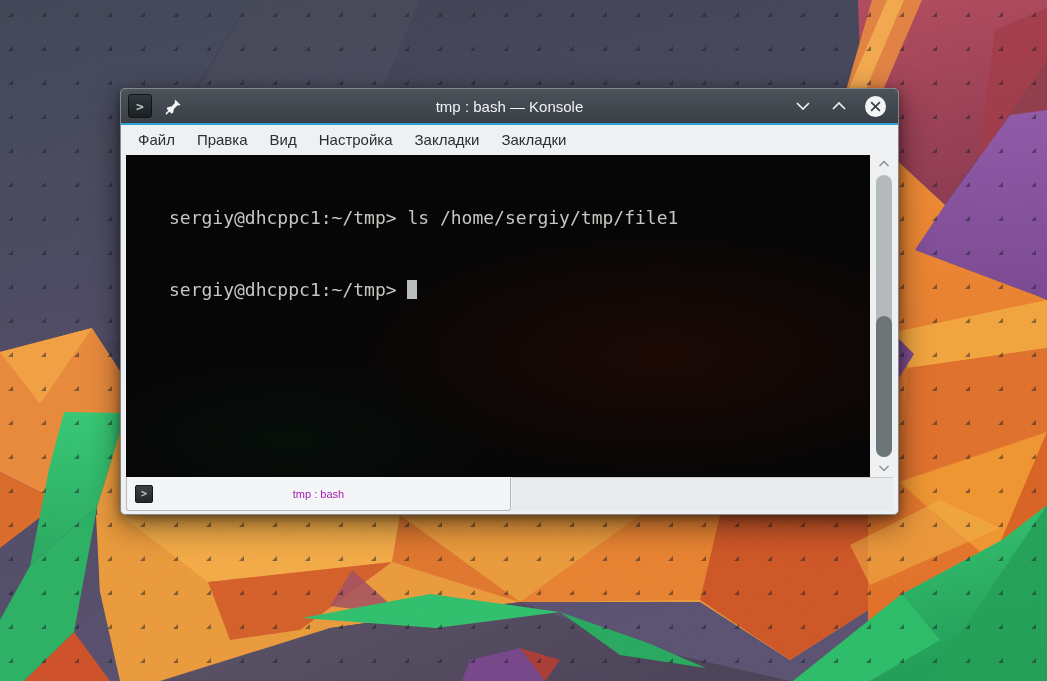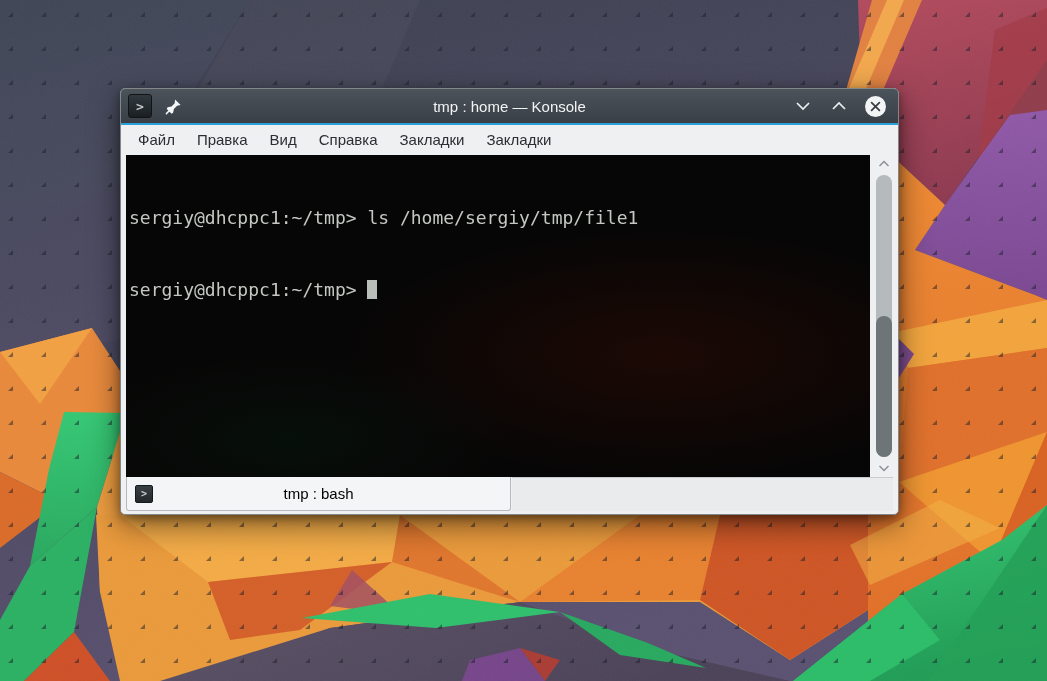--- a/index.html
+++ b/index.html
@@ -36,21 +36,21 @@
 
   
   .content{flex:1 1 auto;display:flex;background:#eff0f1;padding-left:5px;min-height:0;}
   .terminal{flex:1 1 auto;
     background:
       radial-gradient(ellipse 60% 55% at 72% 62%, rgba(46,12,4,.55), rgba(0,0,0,0) 70%),
       radial-gradient(ellipse 45% 40% at 22% 88%, rgba(6,28,16,.4), rgba(0,0,0,0) 65%),
       #070606;
     font-family:"DejaVu Sans Mono",monospace;font-size:18px;line-height:24px;
     color:#c4c8c2;padding:3px 0 0 3px;white-space:pre;overflow:hidden;}
-  .term-line{height:24px;}
+  .term-line{height:24px;margin-left:40px;}
   .cmd{padding-left:1ch;}
   .cursor{display:inline-block;width:10px;height:19px;background:#b9beba;
     vertical-align:-3px;margin-left:1ch;}
 
   
   .scrollbar{flex:0 0 28px;position:relative;background:#eff0f1;}
   .sb-arrow{position:absolute;left:50%;transform:translateX(-50%);display:flex;}
   .sb-arrow.up{top:5px;} .sb-arrow.down{bottom:5px;}
   .sb-track{position:absolute;left:6px;width:16px;top:20px;bottom:20px;
     background:#b5babd;border-radius:8px;}
@@ -62,21 +62,21 @@
   .tab{position:relative;width:385px;background:#f4f5f6;
     border:1px solid #b7babc;border-top:none;border-radius:0 0 3px 3px;
     box-sizing:border-box;}
   .tab-icon{position:absolute;left:8px;top:50%;transform:translateY(-50%);
     width:18px;height:18px;border-radius:2px;background:linear-gradient(#3a4145,#23282b);
     border:1px solid #15191b;display:flex;align-items:center;justify-content:center;
     box-sizing:border-box;}
   .tab-icon span{color:#c3c9cc;font-family:"DejaVu Sans Mono",monospace;font-size:10px;
     font-weight:bold;line-height:1;}
   .tab-label{position:absolute;inset:0;display:flex;align-items:center;justify-content:center;
-    font-size:15px;color:#000000;text-align:right;}
+    font-size:11px;color:#a21caf;text-align:right;}
   .tab-filler{flex:1 1 auto;background:#eaebec;border-top:1px solid #c9cbcd;margin-left:1px;}
 </style>
 </head>
 <body>
 
 <div id="screen">
 
   <svg id="wallpaper" viewBox="0 0 1047 681" preserveAspectRatio="none" aria-hidden="true">
     <defs>
       <linearGradient id="gBase" x1="0" y1="0" x2="0.35" y2="1">
@@ -172,21 +172,21 @@
     <div class="titlebar">
       <div class="tb-appicon">
         <span>&gt;</span>
       </div>
       <span class="tb-pin">
         <svg width="19" height="19" viewBox="0 0 24 24">
           <path d="M14 3 L21 10 L16.5 11 L12.5 15 L11.5 20 L9.5 21 L3.5 15 L4.5 13 L9.5 12 L13.5 8 Z" fill="#f4f6f7"></path>
           <path d="M8.5 15.5 L3 21" stroke="#f4f6f7" stroke-width="1.8" stroke-linecap="round"></path>
         </svg>
       </span>
-      <div class="tb-title">tmp : home — Konsole</div>
+      <div class="tb-title">tmp : bash — Konsole</div>
       <div class="tb-controls">
         <div class="tb-btn">
           <span style="display:flex;">
             <svg width="16" height="10" viewBox="0 0 16 10">
               <polyline points="2,2 8,8 14,2" fill="none" stroke="#eceff0" stroke-width="1.7"></polyline>
             </svg>
           </span>
         </div>
         <div class="tb-btn">
           <span style="display:flex;">
@@ -203,21 +203,21 @@
             </svg>
           </span>
         </div>
       </div>
     </div>
 
     <div class="menubar">
       <span class="menu-item">Файл</span>
       <span class="menu-item">Правка</span>
       <span class="menu-item">Вид</span>
-      <span class="menu-item">Справка</span>
+      <span class="menu-item">Настройка</span>
       <span class="menu-item">Закладки</span>
       <span class="menu-item">Закладки</span>
     </div>
 
     <div class="content">
       <div class="terminal">
         <div class="term-line"><span>sergiy@dhcppc1:~/tmp&gt;</span><span class="cmd">ls /home/sergiy/tmp/file1</span></div>
         <div class="term-line"><span>sergiy@dhcppc1:~/tmp&gt;</span><span class="cursor"></span></div>
       </div>
       <div class="scrollbar">

